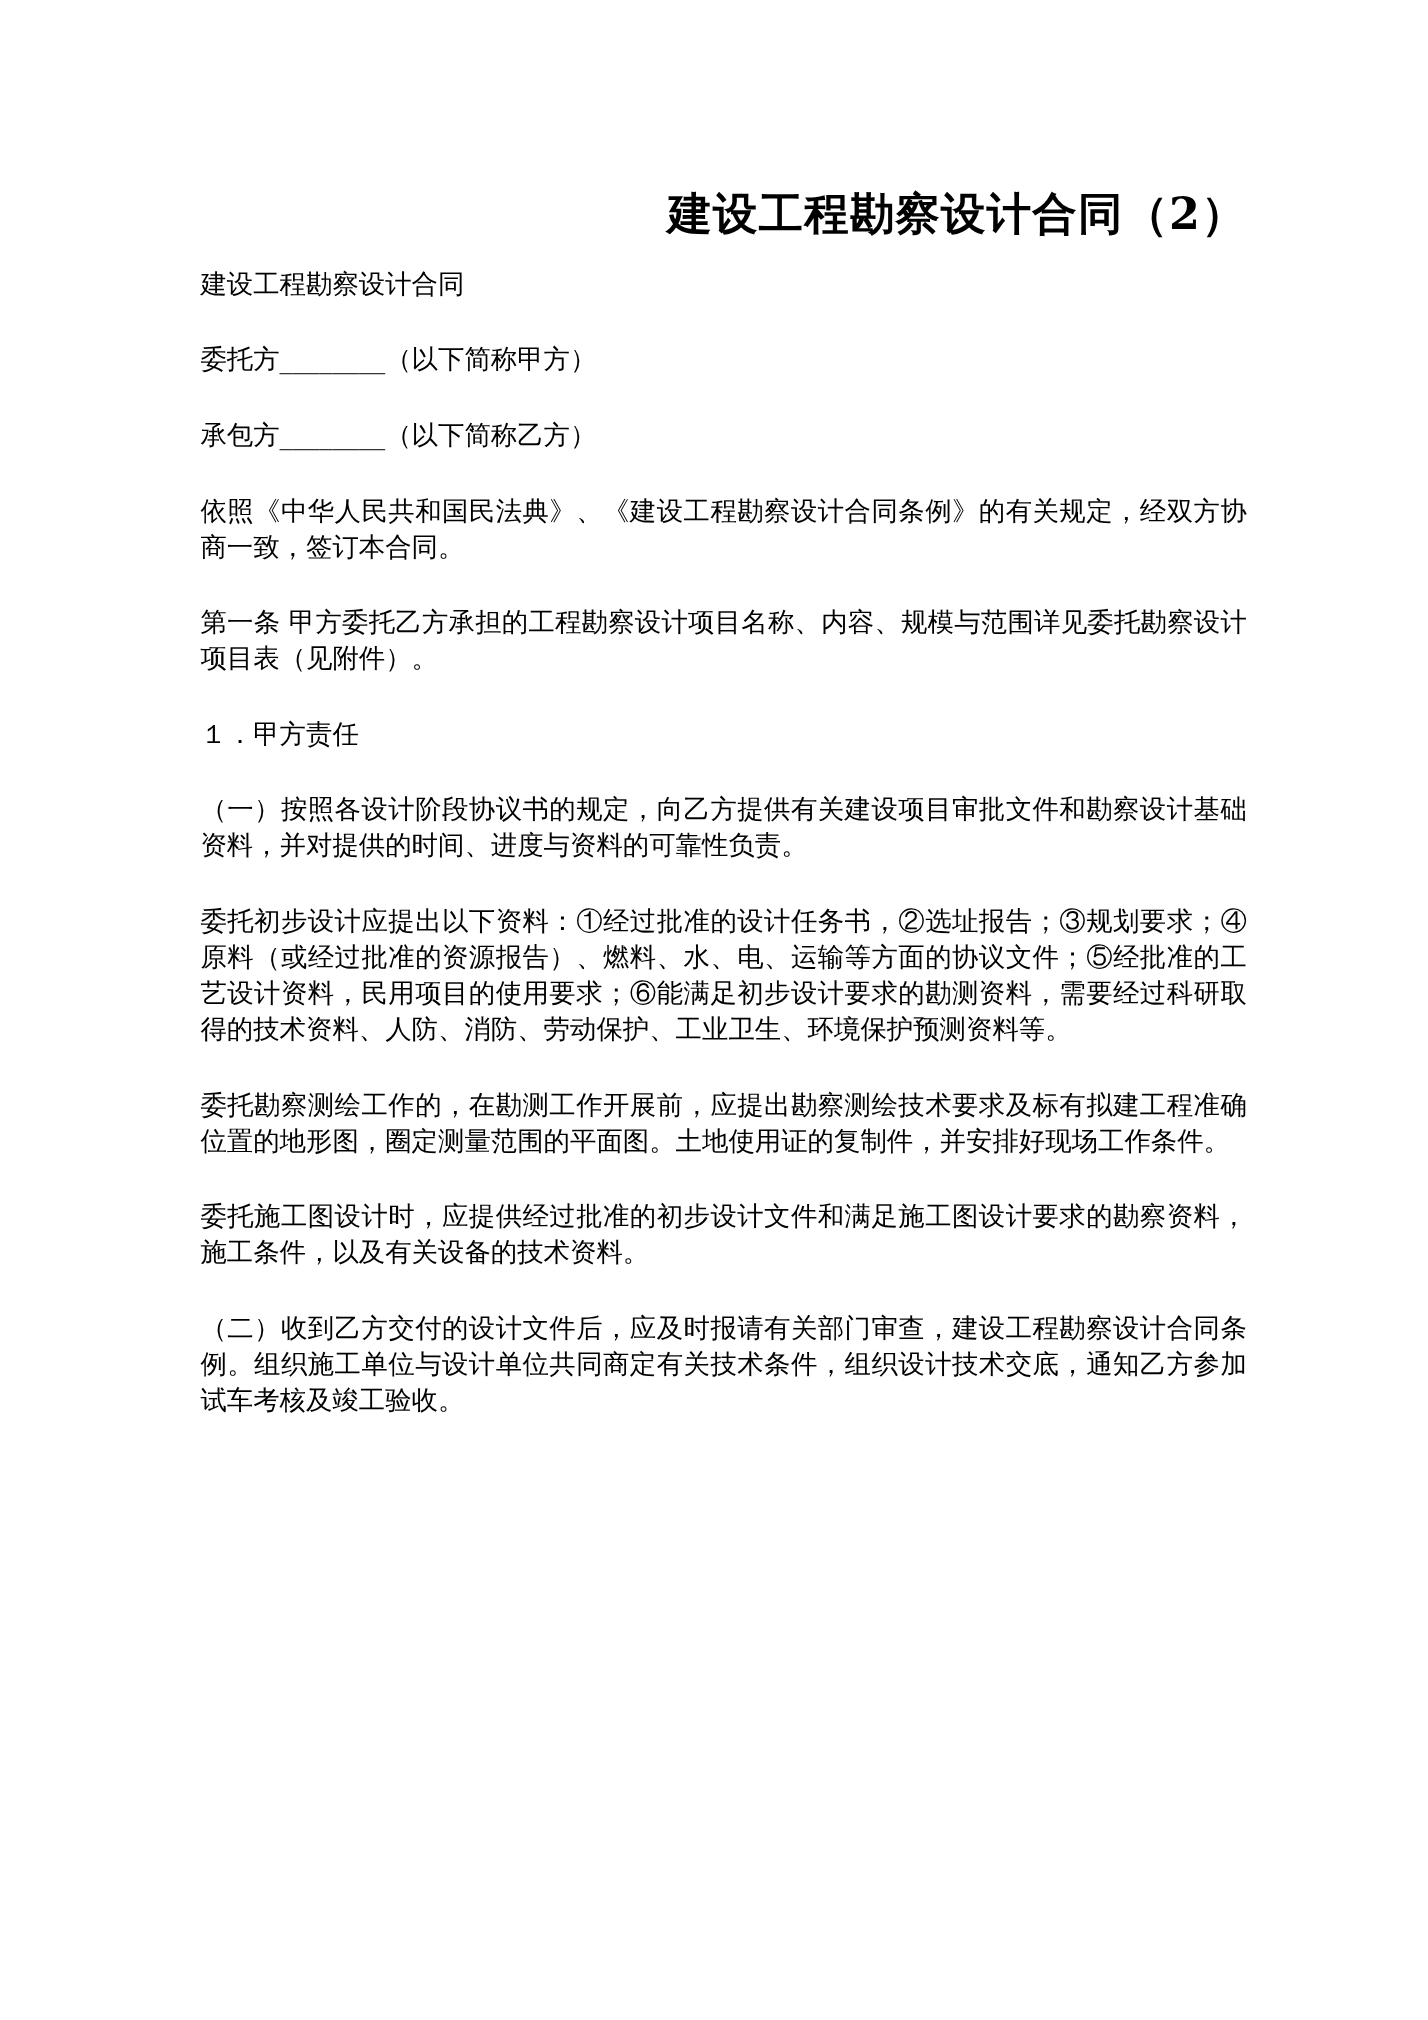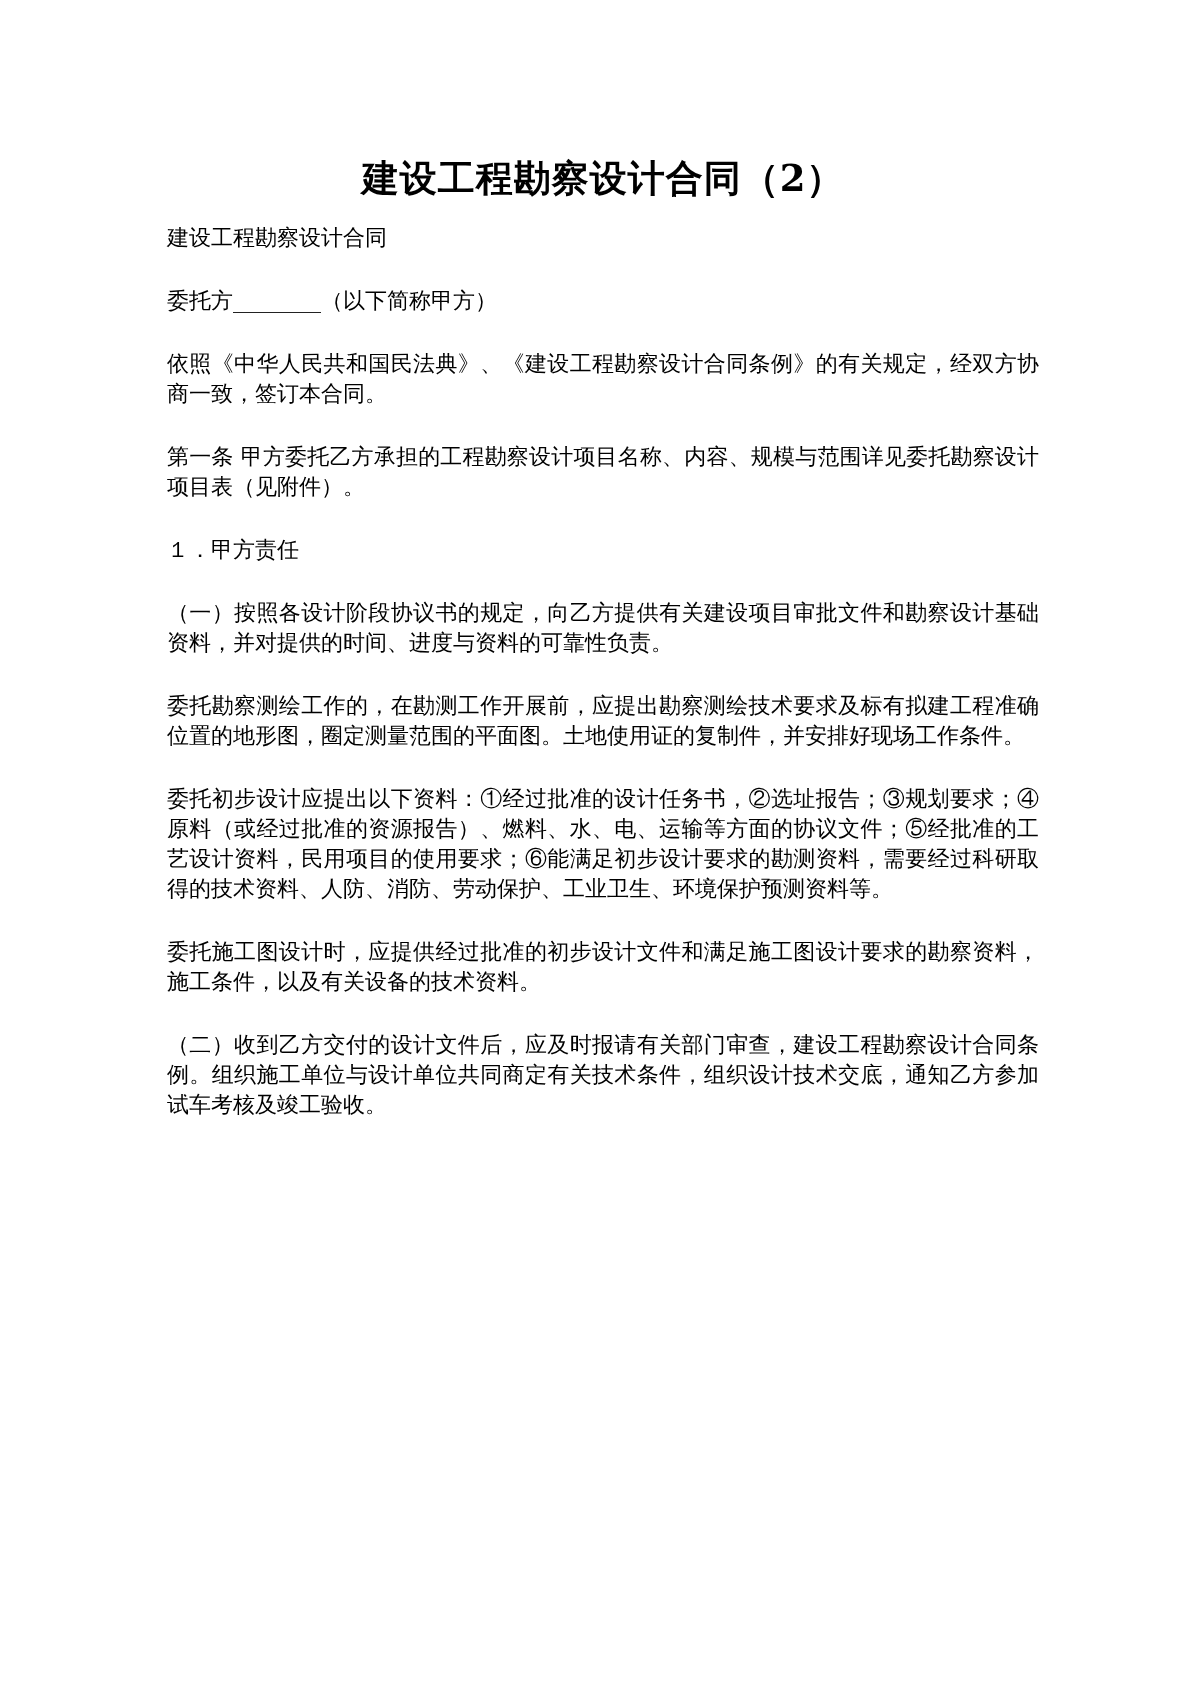--- a/index.html
+++ b/index.html
@@ -15,42 +15,43 @@
     box-sizing: border-box;
     padding: 155px 151px 0 167px;
     font-family: "DejaVu Serif", "Liberation Serif", serif;
     color: #000000;
     overflow: hidden;
   }
   .doc-title {
     font-size: 37px;
     line-height: 46px;
     font-weight: bold;
-    text-align: center;
+    text-align: right;
     margin: 0 0 22px 0;
     letter-spacing: 1px;
   }
   .doc-para {
     font-size: 22px;
     line-height: 30px;
     margin: 0 0 33px 0;
     text-align: justify;
     text-justify: inter-ideograph;
     word-break: break-all;
     overflow-wrap: break-word;
   }
 </style>
 </head>
 <body>
 
 <div class="page">
   <h1 class="doc-title">建设工程勘察设计合同（2）</h1>
   <p class="doc-para">建设工程勘察设计合同</p>
   <p class="doc-para">委托方________（以下简称甲方）</p>
+  <p class="doc-para">承包方________（以下简称乙方）</p>
   <p class="doc-para">依照《中华人民共和国民法典》、《建设工程勘察设计合同条例》的有关规定，经双方协商一致，签订本合同。</p>
   <p class="doc-para">第一条 甲方委托乙方承担的工程勘察设计项目名称、内容、规模与范围详见委托勘察设计项目表（见附件）。</p>
   <p class="doc-para">１．甲方责任</p>
   <p class="doc-para">（一）按照各设计阶段协议书的规定，向乙方提供有关建设项目审批文件和勘察设计基础资料，并对提供的时间、进度与资料的可靠性负责。</p>
+  <p class="doc-para">委托初步设计应提出以下资料：①经过批准的设计任务书，②选址报告；③规划要求；④原料（或经过批准的资源报告）、燃料、水、电、运输等方面的协议文件；⑤经批准的工艺设计资料，民用项目的使用要求；⑥能满足初步设计要求的勘测资料，需要经过科研取得的技术资料、人防、消防、劳动保护、工业卫生、环境保护预测资料等。</p>
   <p class="doc-para">委托勘察测绘工作的，在勘测工作开展前，应提出勘察测绘技术要求及标有拟建工程准确位置的地形图，圈定测量范围的平面图。土地使用证的复制件，并安排好现场工作条件。</p>
-  <p class="doc-para">委托初步设计应提出以下资料：①经过批准的设计任务书，②选址报告；③规划要求；④原料（或经过批准的资源报告）、燃料、水、电、运输等方面的协议文件；⑤经批准的工艺设计资料，民用项目的使用要求；⑥能满足初步设计要求的勘测资料，需要经过科研取得的技术资料、人防、消防、劳动保护、工业卫生、环境保护预测资料等。</p>
   <p class="doc-para">委托施工图设计时，应提供经过批准的初步设计文件和满足施工图设计要求的勘察资料，施工条件，以及有关设备的技术资料。</p>
   <p class="doc-para">（二）收到乙方交付的设计文件后，应及时报请有关部门审查，建设工程勘察设计合同条例。组织施工单位与设计单位共同商定有关技术条件，组织设计技术交底，通知乙方参加试车考核及竣工验收。</p>
 </div>
 
 </body></html>

